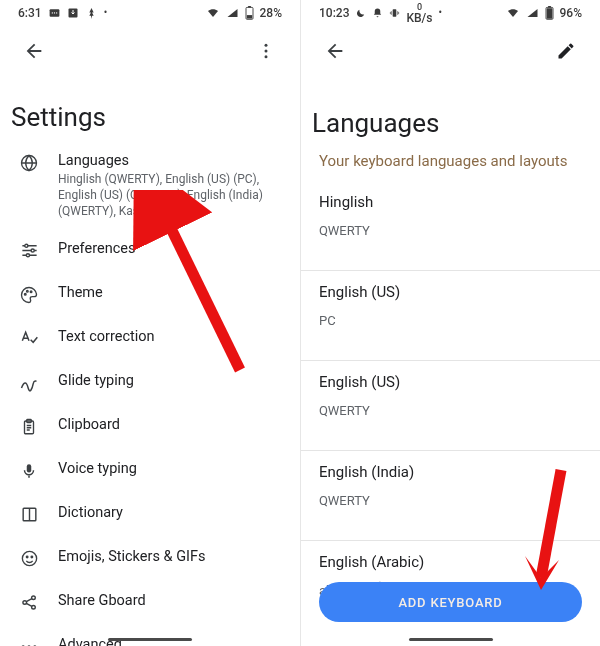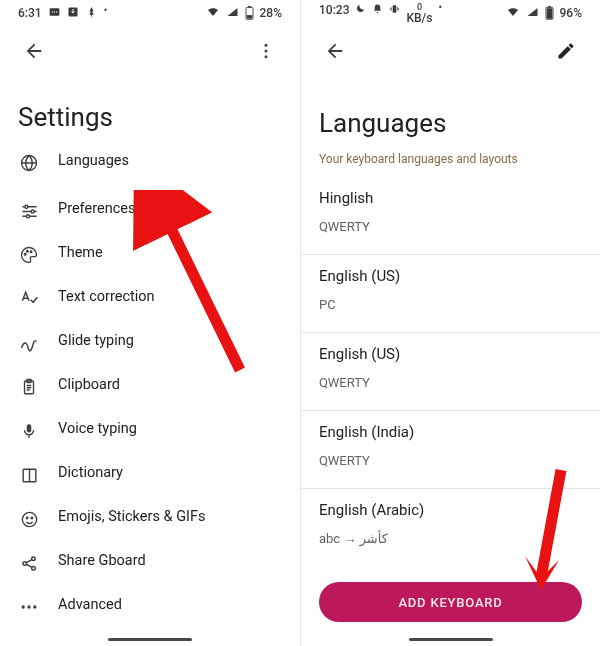--- a/index.html
+++ b/index.html
@@ -23,42 +23,42 @@
   .statusbar {
     height: 24px;
     display: flex;
     align-items: center;
     justify-content: space-between;
     padding: 2px 18px 0 18px;
     font-size: 12px;
     font-weight: 500;
     color: #3a3a3a;
   }
-  .statusbar .left, .statusbar .right { display: flex; gap: 6px; }
+  .statusbar .left, .statusbar .right { display: flex; align-items: center; gap: 6px; }
   .statusbar svg { display: block; }
   .sb-dot { font-size: 10px; line-height: 1; }
 
   .appbar {
     height: 54px;
     display: flex;
     align-items: center;
     justify-content: space-between;
     padding: 0 14px;
   }
   .icon-btn {
     width: 40px; height: 40px;
     display: flex; align-items: center; justify-content: center;
     border-radius: 50%;
     cursor: pointer;
   }
 
   .pagetitle {
     font-size: 26px;
     font-weight: 400;
-    padding: 24px 18px 14px 18px;
+    padding: 24px 18px 14px 11px;
   }
 
   
   .settings-item {
     display: flex;
     align-items: flex-start;
     padding: 10px 18px;
     min-height: 44px;
     cursor: pointer;
   }
@@ -71,41 +71,41 @@
     display:flex; align-items:center; justify-content:center;
   }
   .settings-text .title { font-size: 14.5px; color:#202124; }
   .settings-text .subtitle {
     font-size: 12px; color:#5f6368; line-height:1.35; margin-top:2px;
     max-width: 220px;
   }
 
   
   .lang-hint {
-    font-size: 12px;
+    font-size: 15px;
     color: #8a6b48;
     padding: 0 18px 10px 18px;
   }
   .langlist {
     border-top: 1px solid transparent;
   }
   .langrow {
-    padding: 12px 18px 20px 18px;
+    padding: 12px 18px 32px 18px;
     border-bottom: 1px solid #e4e4e4;
   }
   .langrow .lname { font-size: 15px; color:#202124; }
   .langrow .layout { font-size: 13px; color:#5f6368; margin-top: 12px; }
 
   .add-btn {
     position: absolute;
     bottom: 24px;
     left: 18px; right: 18px;
     height: 40px;
     border-radius: 20px;
-    background: #be185d;
+    background: #3b82f6;
     color: #f5ece4;
     font-size: 13px;
     font-weight: 500;
     letter-spacing: 0.8px;
     display:flex; align-items:center; justify-content:center;
     cursor: pointer;
   }
 
   .navbar-pill {
     position: absolute;
@@ -190,20 +190,21 @@
 
   <div class="settings-item first">
     <div class="settings-icon">
       <svg width="20" height="20" viewBox="0 0 24 24" fill="none" stroke="#3c4043" stroke-width="1.6">
           <circle cx="12" cy="12" r="9"></circle>
           <path d="M3 12h18M12 3c2.5 2.5 4 5.5 4 9s-1.5 6.5-4 9c-2.5-2.5-4-5.5-4-9s1.5-6.5 4-9z"></path>
         </svg>
     </div>
     <div class="settings-text">
       <div class="title">Languages</div>
+      <div class="subtitle">Hinglish (QWERTY), English (US) (PC), English (US) (QWERTY), English (India) (QWERTY), Kas…</div>
     </div>
   </div>
 
   <div class="settings-item">
     <div class="settings-icon">
       <svg width="19" height="19" viewBox="0 0 24 24" fill="none" stroke="#3c4043" stroke-width="1.8">
           <path d="M3 6h18M3 12h18M3 18h18"></path>
           <circle cx="8" cy="6" r="2" fill="#fff"></circle>
           <circle cx="16" cy="12" r="2" fill="#fff"></circle>
           <circle cx="10" cy="18" r="2" fill="#fff"></circle>

